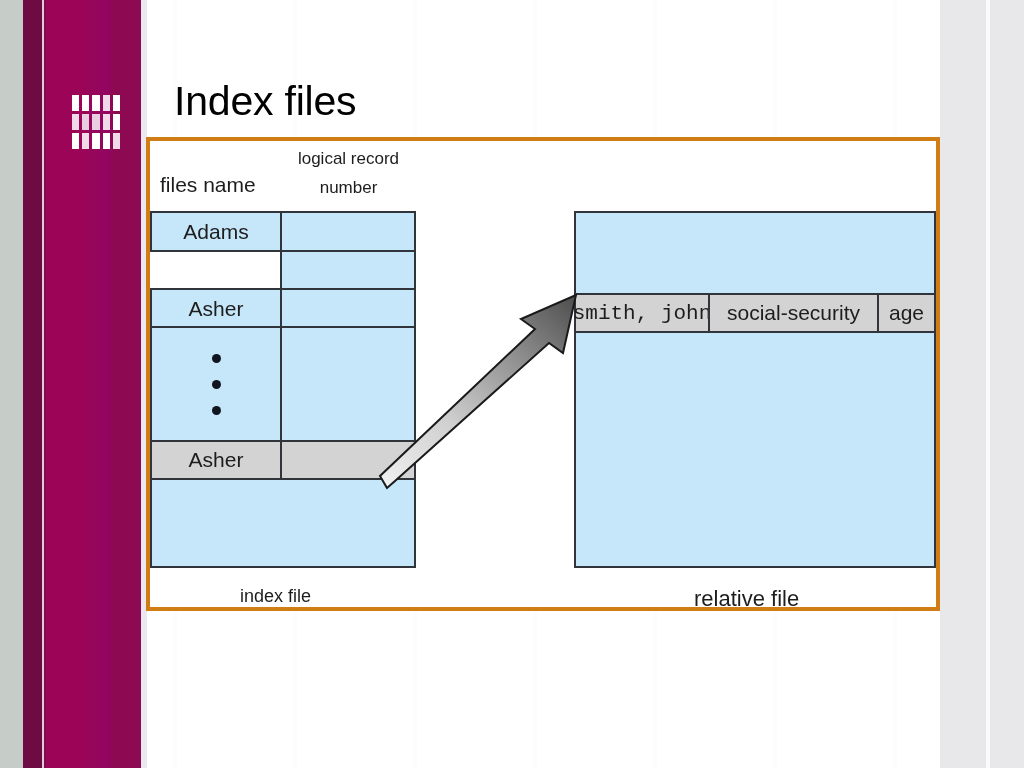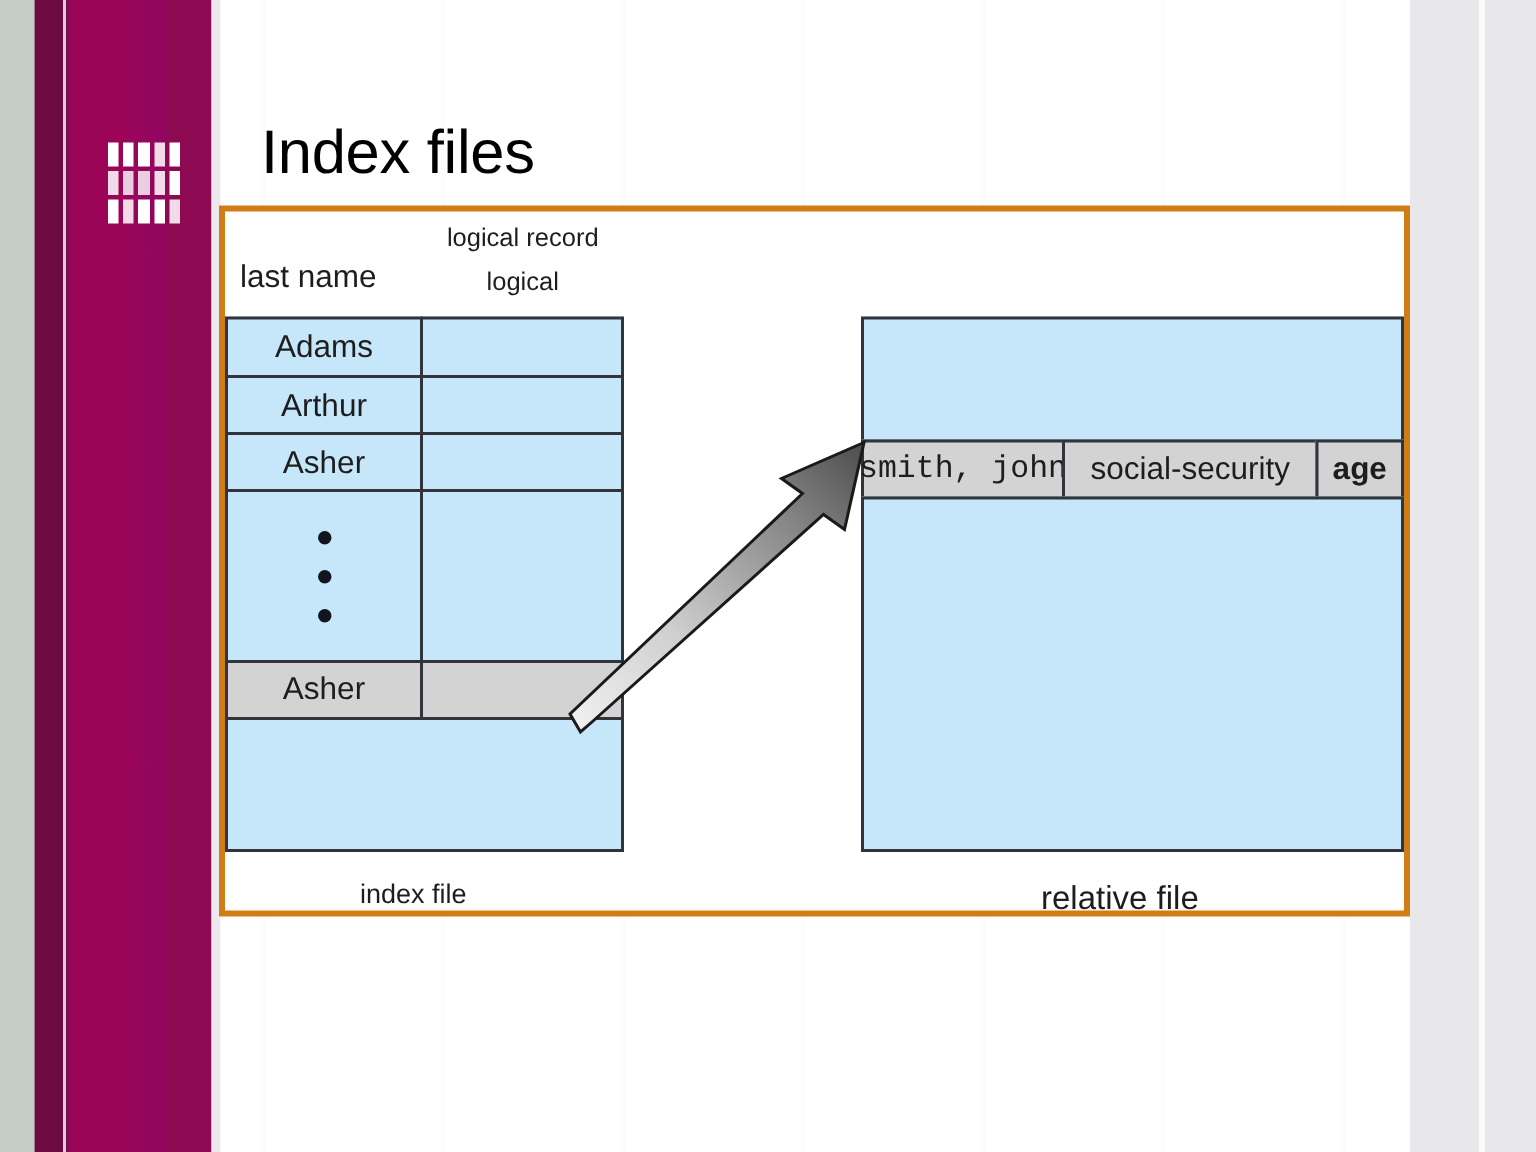--- a/index.html
+++ b/index.html
@@ -207,21 +207,21 @@
   .rel-table {
     position: absolute;
     left: 574px;
     top: 211px;
     width: 362px;
     height: 357px;
   }
   .rel-top    { left: 0px;   top: 0px;   width: 362px; height: 84px; }
   .rel-mid-a  { left: 0px;   top: 82px;  width: 136px; height: 40px; font-family: Liberation Mono, monospace; }
   .rel-mid-b  { left: 134px; top: 82px;  width: 171px; height: 40px; }
-  .rel-mid-c  { left: 303px; top: 82px;  width: 59px;  height: 40px; font-weight: bold; }
+  .rel-mid-c  { left: 303px; top: 82px;  width: 59px;  height: 40px; }
   .rel-bot    { left: 0px;   top: 120px; width: 362px; height: 237px; }
 
   
   .arrow-svg {
     position: absolute;
     left: 380px;
     top: 295px;
     width: 205px;
     height: 195px;
     overflow: visible;
@@ -278,31 +278,30 @@
         <div class="logo-cell"></div>
         <div class="logo-cell"></div>
         <div class="logo-cell dim"></div>
     </div>
   </div>
 
   <div class="slide-title">Index files</div>
 
   <div class="diagram"></div>
 
-  <div class="hdr-lastname">last name</div>
+  <div class="hdr-lastname">files name</div>
   <div class="hdr-lrn">
     <div>logical record</div>
-    <div>logical</div>
+    <div>number</div>
   </div>
 
   <div class="index-table">
     <div class="cell ix-l r1">Adams</div>
     <div class="cell ix-r r1"></div>
 
-    <div class="cell ix-l r2">Arthur</div>
     <div class="cell ix-r r2"></div>
 
     <div class="cell ix-l r3">Asher</div>
     <div class="cell ix-r r3"></div>
 
     <div class="cell ix-l r4 dots">
       <span class="dot"></span>
       <span class="dot"></span>
       <span class="dot"></span>
     </div>

